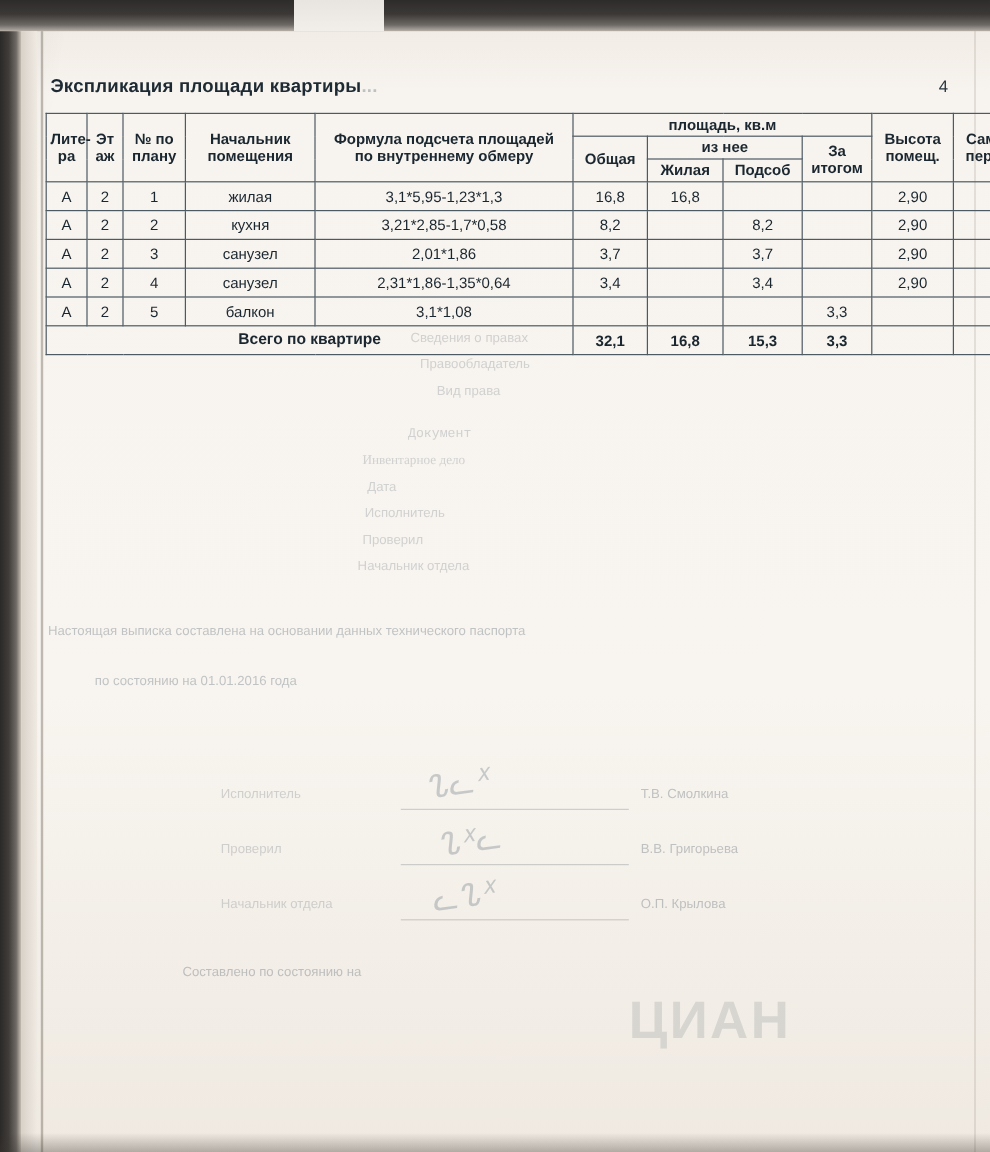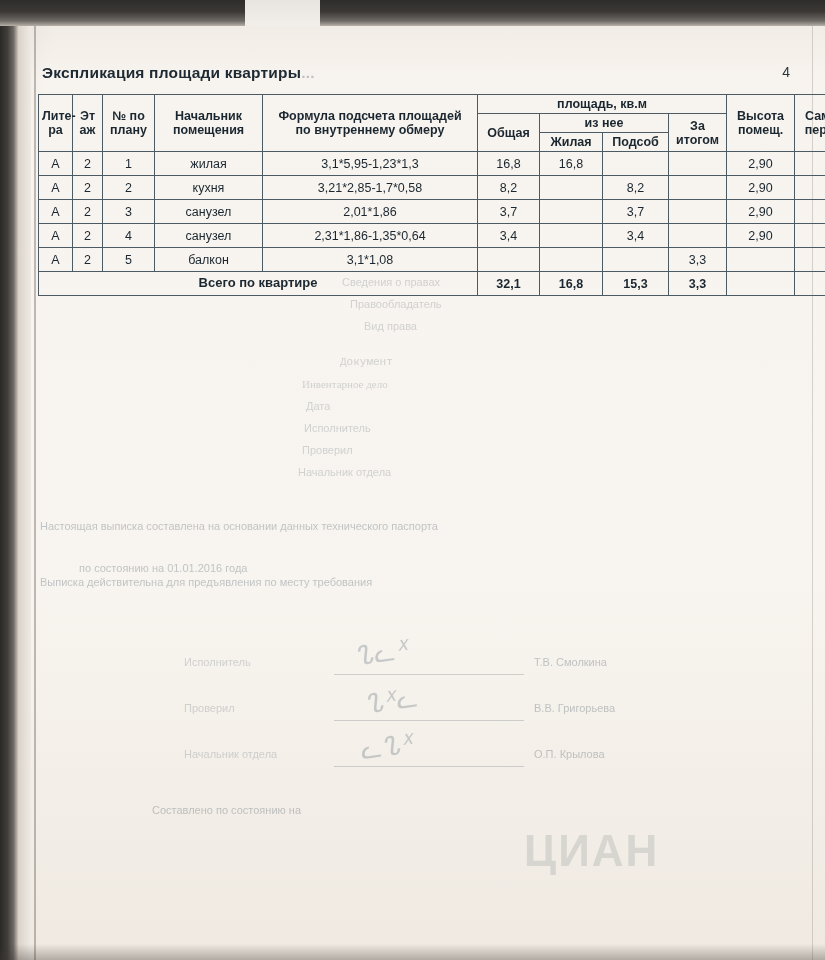--- a/index.html
+++ b/index.html
@@ -341,21 +341,20 @@
     <div class="ghost ghost-c" style="top:330px; left:258px;font-family:Liberation Mono, monospace;">Документ</div>
 
     <div class="ghost" style="top:352px; left:268px;font-family:Liberation Serif, serif;">Инвентарное дело</div>
     <div class="ghost" style="top:374px; left:272px;">Дата</div>
     <div class="ghost" style="top:396px; left:270px;">Исполнитель</div>
     <div class="ghost" style="top:418px; left:268px;">Проверил</div>
     <div class="ghost" style="top:440px; left:264px;">Начальник отдела</div>
 
     <div class="ghost ghost-strong" style="top:494px; left:6px;">Настоящая выписка составлена на основании данных технического паспорта</div>
     <div class="ghost ghost-strong" style="top:536px; left:6px;padding-left:39px;">по состоянию на 01.01.2016 года</div>
-    <div class="ghost ghost-strong" style="top:550px; left:6px;">Выписка действительна для предъявления по месту требования</div>
 
     <div class="ghost" style="top:630px; left:150px;">Исполнитель</div>
     <div class="sig-line" style="top:648px; left:300px; width:190px;"></div>
     <div class="ghost ghost-strong" style="top:630px; left:500px;">Т.В. Смолкина</div>
     <div class="scribble" style="top:612px; left:320px;">ᔐᓚᕁ</div>
 
     <div class="ghost" style="top:676px; left:150px;">Проверил</div>
     <div class="sig-line" style="top:694px; left:300px; width:190px;"></div>
     <div class="ghost ghost-strong" style="top:676px; left:500px;">В.В. Григорьева</div>
     <div class="scribble" style="top:660px; left:330px;">ᔐᕁᓚ</div>

